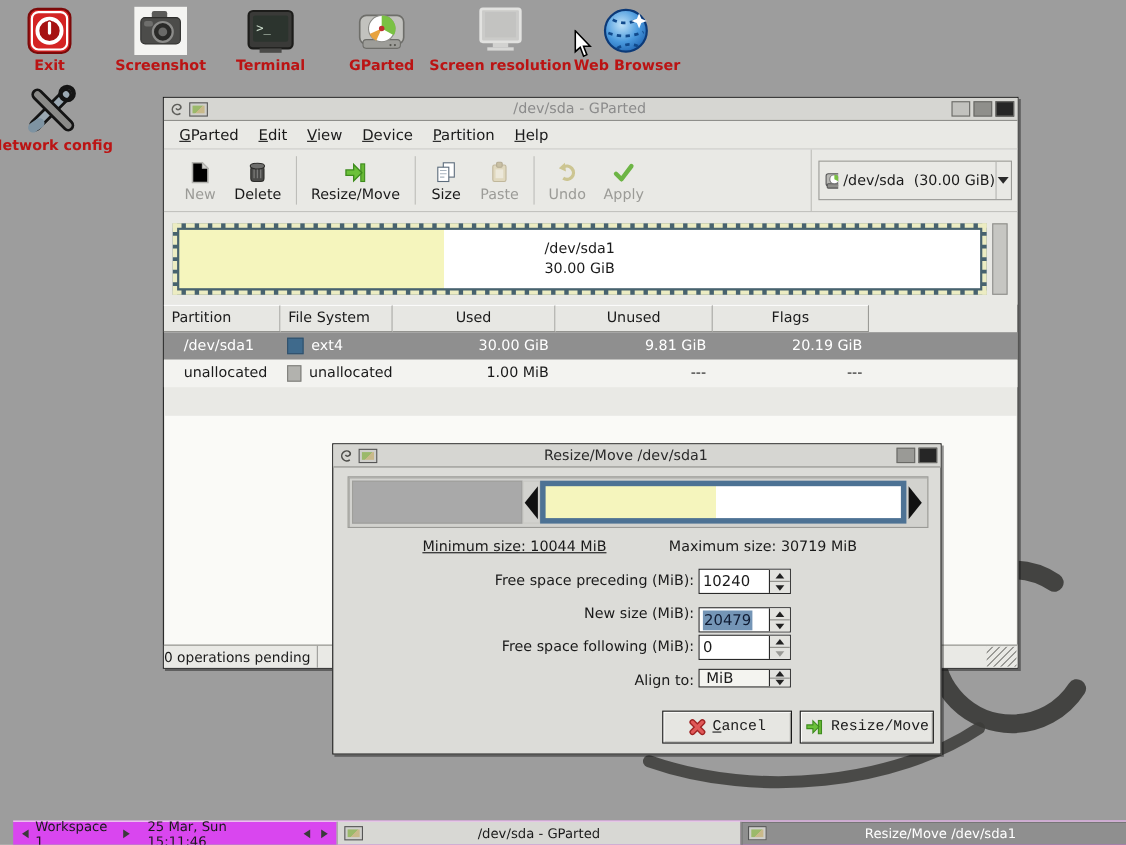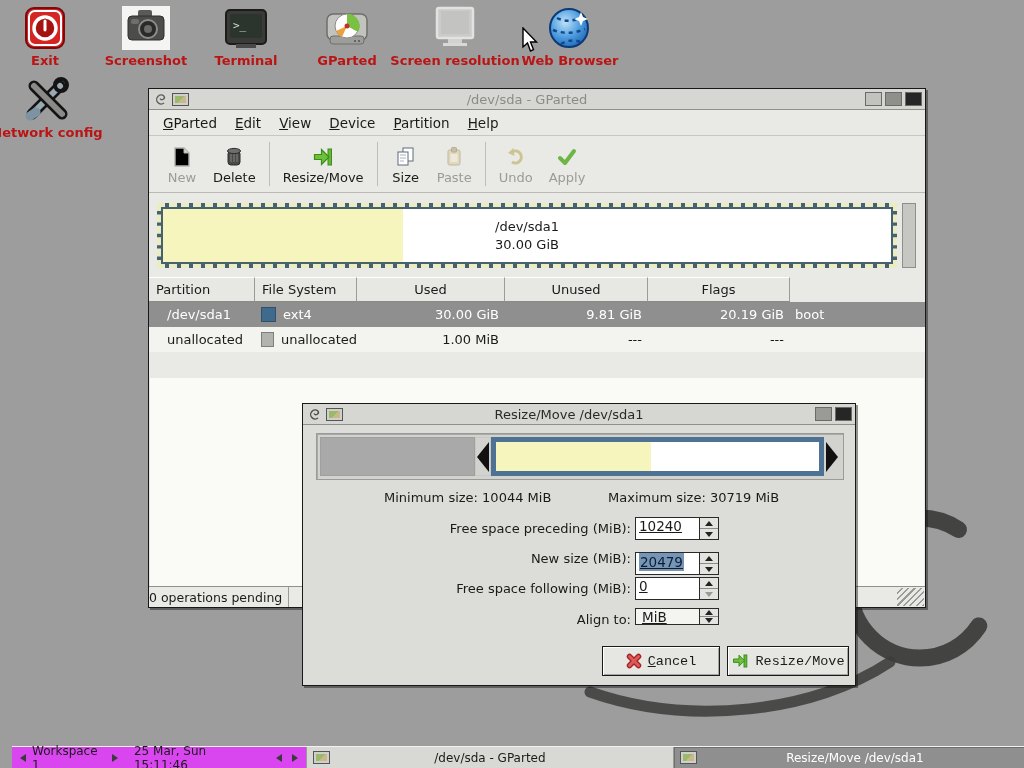--- a/index.html
+++ b/index.html
@@ -69,26 +69,26 @@
   #dialog { left:302px; top:403px; width:554px; height:283px; z-index:3; background:#dcdcd8; }
   .slider { position:absolute; left:13px; top:29px; width:528px; height:47px; border:1px solid #9a9a96; background:#d2d2ce; box-shadow:inset 1px 1px 0 #a9a9a5; display:flex; align-items:stretch; padding:3px; }
   .sl-free { width:155px; background:#a9a9a9; border:1px solid #9f9f9b; }
   .sl-handle { width:16px; display:flex; align-items:center; justify-content:center; }
   .sl-handle.boxed { border:1px solid #c8c8c4; }
   .tri-l { width:0; height:0; border-top:15px solid transparent; border-bottom:15px solid transparent; border-right:12px solid #111; }
   .tri-r { width:0; height:0; border-top:15px solid transparent; border-bottom:15px solid transparent; border-left:12px solid #111; }
   .sl-part { flex:1; background:#4d7294; padding:5px; }
   .sl-part-inner { width:100%; height:100%; background:linear-gradient(to right,#f5f5bd 0 48%,#ffffff 48%); }
   .mm-labels { position:absolute; top:86px; left:0; right:0; font-size:13px; }
-  .mm-min { position:absolute; left:81px; }
+  .mm-min { position:absolute; left:81px;text-decoration:underline; }
   .mm-max { position:absolute; left:305px; }
   .frow { position:absolute; left:0; height:23px; display:flex; align-items:center; font-size:13px; }
   .frow .flabel { width:328px; text-align:right; }
   .spinbox { position:absolute; left:332px; width:84px; height:23px; border:1px solid #2a2a2a; background:#ffffff; display:flex; font-size:13.5px; }
-  .spin-val { flex:1; display:flex; align-items:flex-start; padding-left:3px; overflow:hidden;text-decoration:underline; }
+  .spin-val { flex:1; display:flex; align-items:center; padding-left:3px; overflow:hidden; }
   .spin-val .selhl { background:#7495b6; color:#101c34; padding:1px 1px; }
   .spin-btns { width:19px; border-left:1px solid #2a2a2a; display:flex; flex-direction:column; background:#e3e3df; }
   .spin-btns > div { flex:1; display:flex; align-items:center; justify-content:center; }
   .spin-btns .up { border-bottom:1px solid #8a8a86; }
   .tri-up-s { width:0; height:0; border-left:4px solid transparent; border-right:4px solid transparent; border-bottom:5px solid #222; }
   .tri-dn-s { width:0; height:0; border-left:4px solid transparent; border-right:4px solid transparent; border-top:5px solid #222; }
   .tri-dis { border-top-color:#9a9a96; }
   .alignbox { background:#f4f4f0; }
   .dlg-buttons { position:absolute; right:6px; bottom:9px; display:flex; gap:7px;font-family:Liberation Mono, monospace; }
   .gbtn { height:30px; border:1px solid #1a1a1a; background:#e6e6e2; box-shadow:inset 1px 1px 0 #ffffff, inset -1px -1px 0 #a5a5a1; display:flex; align-items:center; justify-content:center; gap:6px; font-size:13.5px; }
@@ -301,20 +301,34 @@
       <span>Undo</span>
     </div>
     <div class="tbtn off">
       <div class="ti">
           <svg width="24" height="24">
             <path d="M5,13 l5,5 L19,6" fill="none" stroke="#6db545" stroke-width="4" stroke-linecap="round" stroke-linejoin="round"></path>
           </svg>
         </div>
       <span>Apply</span>
     </div>
+    <div class="device-area">
+      <div class="device-combo">
+        <svg width="18" height="17">
+            <rect x="1" y="2" width="15" height="11" rx="2" fill="#b9b9b5" stroke="#555"></rect>
+            <rect x="2" y="11" width="13" height="4" rx="1" fill="#8f8f8b" stroke="#555"></rect>
+            <circle cx="8.5" cy="7" r="4.2" fill="#ffffff" stroke="#777"></circle>
+            <path d="M8.5,7 L8.5,2.8 A4.2,4.2 0 0,1 12.4,9 Z" fill="#7ac143"></path>
+          </svg>
+        <span class="dtext">/dev/sda  (30.00 GiB)</span>
+        <div class="combo-arrow">
+            <div class="tri-dn"></div>
+          </div>
+      </div>
+    </div>
   </div>
 
   <div class="pv-area">
     <div class="pv-box">
       <div class="pv-inner">
         <span>/dev/sda1</span>
         <span>30.00 GiB</span>
       </div>
     </div>
     <div class="pv-scroll"></div>
@@ -330,21 +344,20 @@
     </div>
     <div class="prow row-sel">
       <div class="cell c-part">/dev/sda1</div>
       <div class="cell c-fs">
           <span class="swatch sw-ext4"></span>
           <span>ext4</span>
         </div>
       <div class="cell c-num">30.00 GiB</div>
       <div class="cell c-num">9.81 GiB</div>
       <div class="cell c-num">20.19 GiB</div>
-      <div class="cell c-flag">boot</div>
     </div>
     <div class="prow row-alt">
       <div class="cell c-part">unallocated</div>
       <div class="cell c-fs">
           <span class="swatch sw-unalloc"></span>
           <span>unallocated</span>
         </div>
       <div class="cell c-num">1.00 MiB</div>
       <div class="cell c-num">---</div>
       <div class="cell c-num">---</div>

